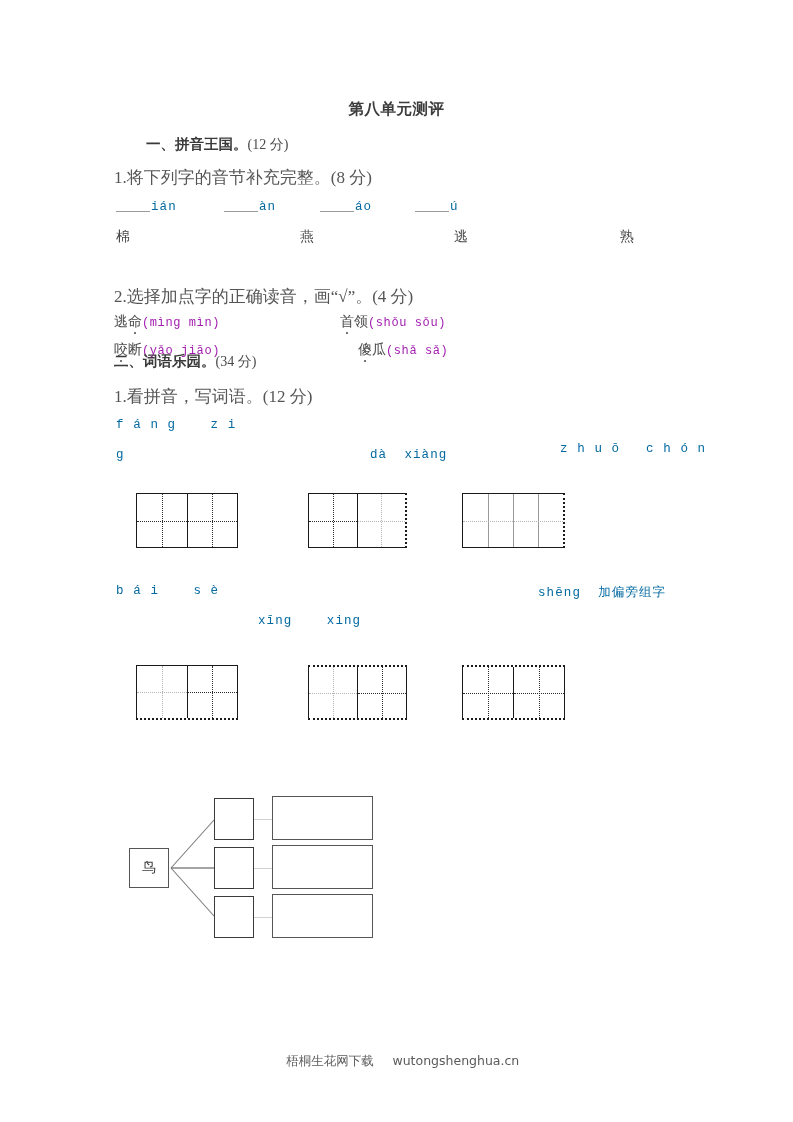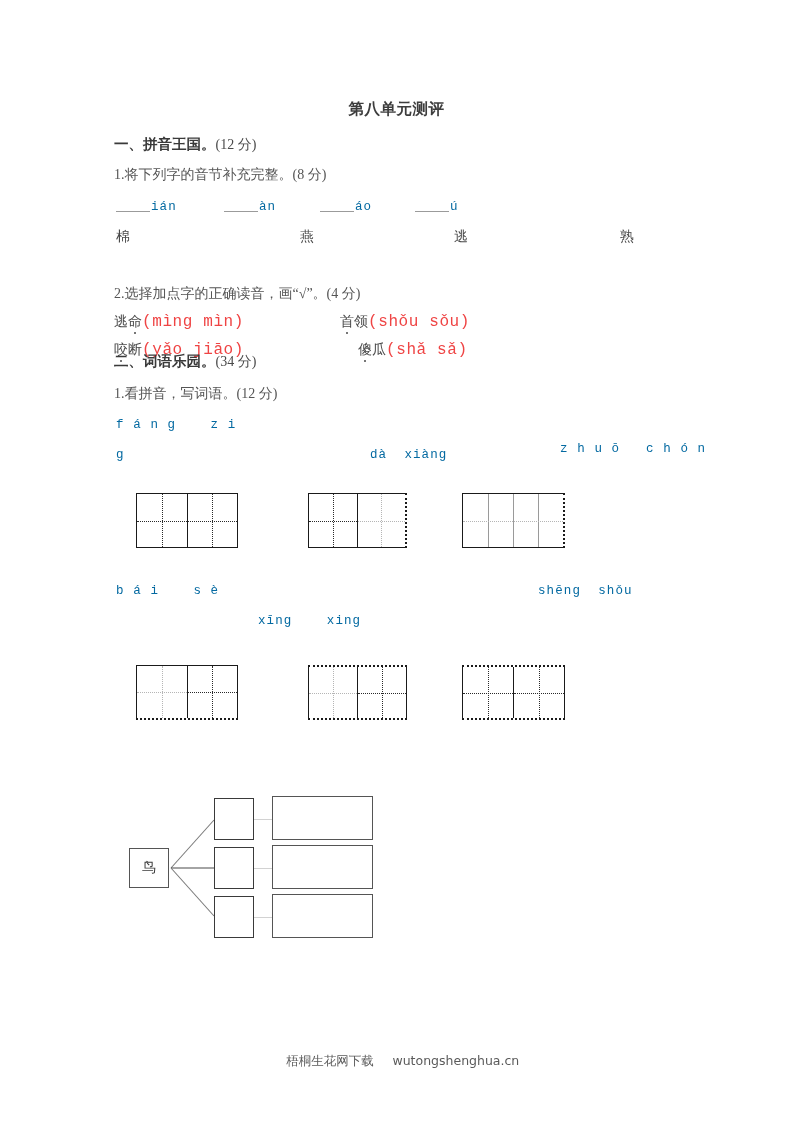--- a/index.html
+++ b/index.html
@@ -43,21 +43,21 @@
   }
   .sec-head .pts {
     font-family: "Liberation Serif", serif;
     font-weight: normal;
     font-size: 14px;
     color: #4a4a4a;
   }
   .q-head {
     position: absolute;
     left: 114px;
-    font-size: 14px;
+    font-size: 17px;
     color: #555555;
     white-space: nowrap;
   }
   .py {
     position: absolute;
     font-family: "Liberation Mono", "DejaVu Sans Mono", monospace;
     font-size: 12.5px;
     color: #0369a1;
     white-space: pre;
     letter-spacing: 1.1px;
@@ -78,22 +78,22 @@
   }
   .choice {
     position: absolute;
     font-size: 14px;
     color: #4a4a4a;
     white-space: nowrap;
     font-family: "DejaVu Sans", sans-serif;
   }
   .choice .ro {
     font-family: "Liberation Mono", "DejaVu Sans Mono", monospace;
-    font-size: 16px;
-    color: #ef4444;
+    font-size: 12px;
+    color: #a21caf;
     letter-spacing: 0.6px;
   }
   .dotted-char {
     position: relative;
     display: inline-block;
   }
   .dotted-char::after {
     content: "";
     position: absolute;
     left: 50%;
@@ -181,21 +181,21 @@
   .footer .fcn { font-family: "DejaVu Sans", sans-serif; }
   .footer .furl { font-family: "DejaVu Sans", sans-serif; }
 </style>
 </head>
 <body>
 
 <div class="page">
 
   <div class="doc-title">第八单元测评</div>
 
-  <div class="sec-head" style="top:135px;">
+  <div class="sec-head" style="top:135px;margin-left:32px;">
     <span>一、</span><span>拼音王国。</span><span class="pts">(12 分)</span>
   </div>
 
   <div class="q-head" style="top:166px;">1.将下列字的音节补充完整。(8 分)</div>
 
   <div class="py" style="left:116px; top:200px;"><span class="blankline"></span><span>ián</span></div>
   <div class="py" style="left:224px; top:200px;"><span class="blankline"></span><span>àn</span></div>
   <div class="py" style="left:320px; top:200px;"><span class="blankline"></span><span>áo</span></div>
   <div class="py" style="left:415px; top:200px;"><span class="blankline"></span><span>ú</span></div>
 
@@ -237,21 +237,21 @@
   <div class="grid dashed-r" style="left:308px; top:493px; width:99px; height:55px;">
     <div class="cell"></div>
     <div class="cell faint"></div>
   </div>
   <div class="grid dashed-r" style="left:462px; top:493px; width:103px; height:55px;">
     <div class="cell solidmid greyline faint"></div>
     <div class="cell solidmid faint"></div>
   </div>
 
   <div class="py" style="left:116px; top:584px;">b á i    s è</div>
-  <div class="py" style="left:538px; top:584px;">shēng  shǒu</div>
+  <div class="py" style="left:538px; top:584px;">shēng  加偏旁组字</div>
   <div class="py" style="left:258px; top:614px;">xīng    xing</div>
 
   <div class="grid dashed-b" style="left:136px; top:665px; width:102px; height:55px;">
     <div class="cell faint"></div>
     <div class="cell"></div>
   </div>
   <div class="grid dashed-b dashed-t" style="left:308px; top:665px; width:99px; height:55px;">
     <div class="cell faint"></div>
     <div class="cell"></div>
   </div>

